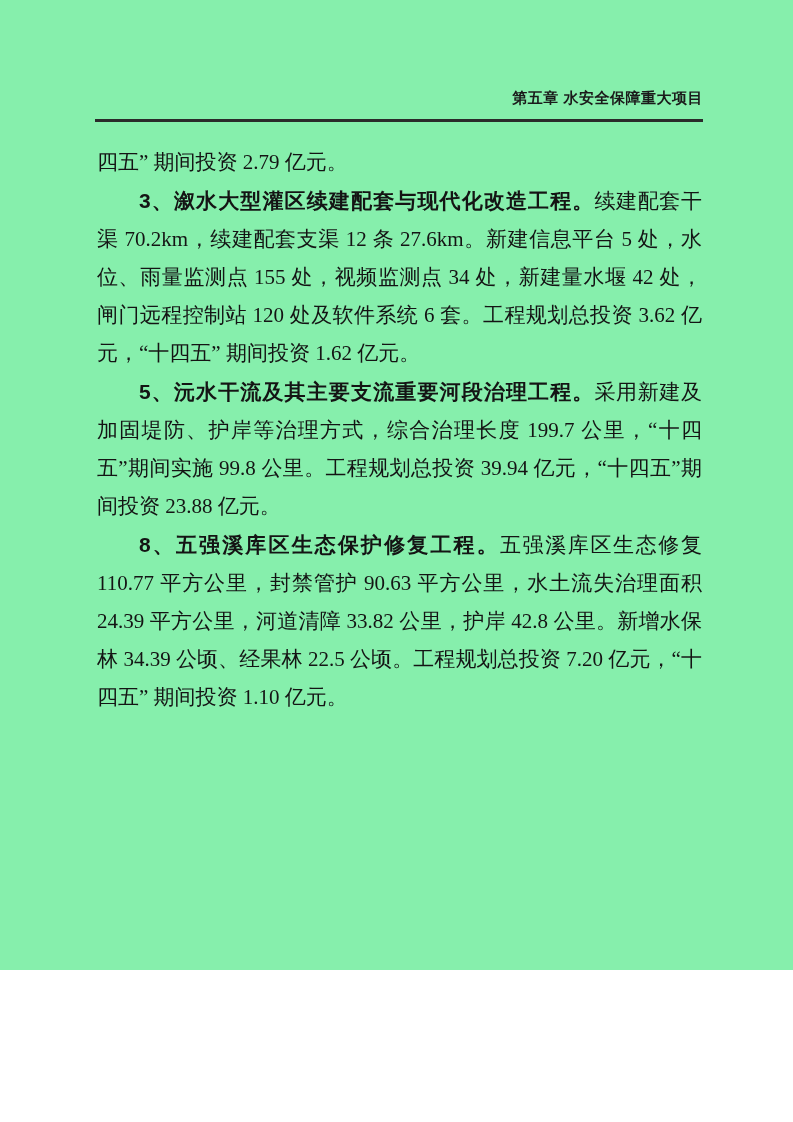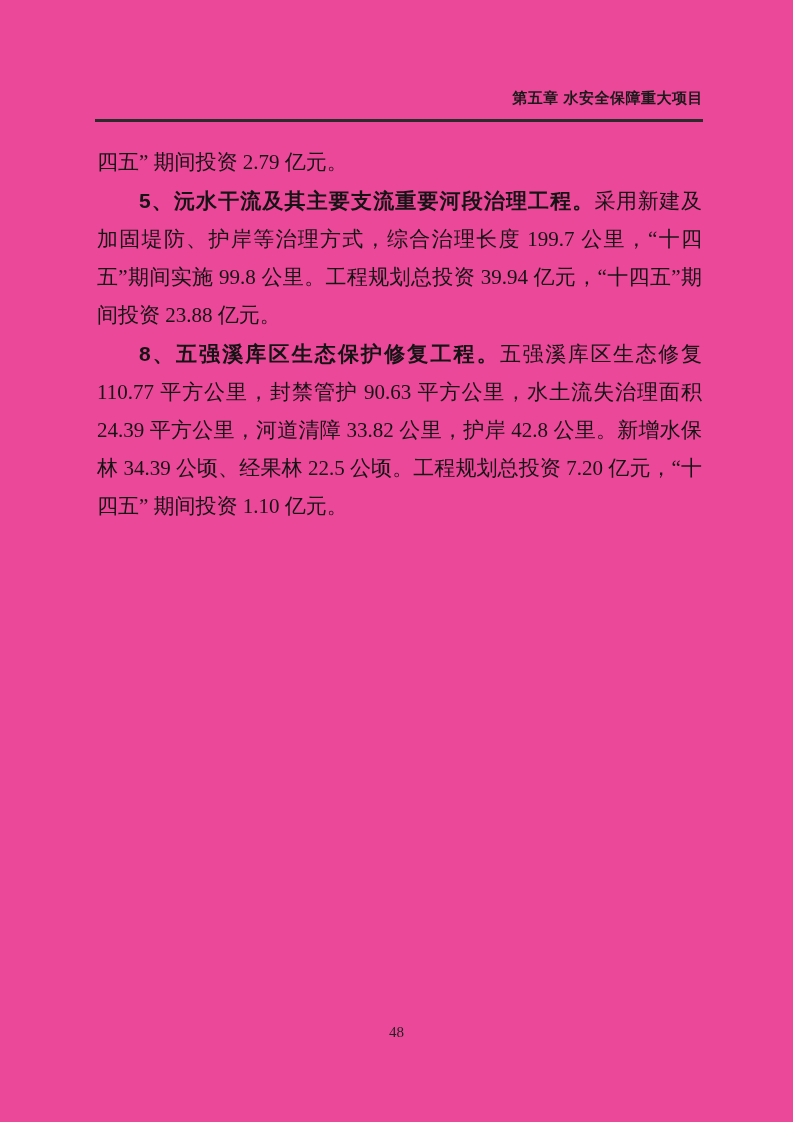--- a/index.html
+++ b/index.html
@@ -3,22 +3,22 @@
 <meta charset="utf-8">
 <style>
   html, body {
     margin: 0;
     padding: 0;
     background: #ffffff;
   }
   .page {
     position: relative;
     width: 793px;
-    height: 1122px;
-    background: #ec4899;
+    height: 970px;
+    background: #86efac;
     overflow: hidden;
     color: #111111;
     font-family: "Liberation Serif", "DejaVu Serif", serif;
   }
   .page-header {
     position: absolute;
     top: 89px;
     left: 95px;
     width: 608px;
     text-align: right;
@@ -78,20 +78,23 @@
   <div class="page-header">第五章 水安全保障重大项目</div>
 
   <div class="header-rule"></div>
 
   <div class="content">
 
     <p>
       <span>四五” 期间投资 2.79 亿元。</span>
     </p>
 
+    <p class="indent">
+      <span class="para-title">3、溆水大型灌区续建配套与现代化改造工程。</span><span>续建配套干渠 70.2km，续建配套支渠 12 条 27.6km。新建信息平台 5 处，水位、雨量监测点 155 处，视频监测点 34 处，新建量水堰 42 处，闸门远程控制站 120 处及软件系统 6 套。工程规划总投资 3.62 亿元，“十四五” 期间投资 1.62 亿元。</span>
+    </p>
 
 
     <p class="indent">
       <span class="para-title">5、沅水干流及其主要支流重要河段治理工程。</span><span>采用新建及加固堤防、护岸等治理方式，综合治理长度 199.7 公里，“十四五”期间实施 99.8 公里。工程规划总投资 39.94 亿元，“十四五”期间投资 23.88 亿元。</span>
     </p>
 
     <p class="indent">
       <span class="para-title">8、五强溪库区生态保护修复工程。</span><span>五强溪库区生态修复 110.77 平方公里，封禁管护 90.63 平方公里，水土流失治理面积 24.39 平方公里，河道清障 33.82 公里，护岸 42.8 公里。新增水保林 34.39 公顷、经果林 22.5 公顷。工程规划总投资 7.20 亿元，“十四五” 期间投资 1.10 亿元。</span>
     </p>
 

